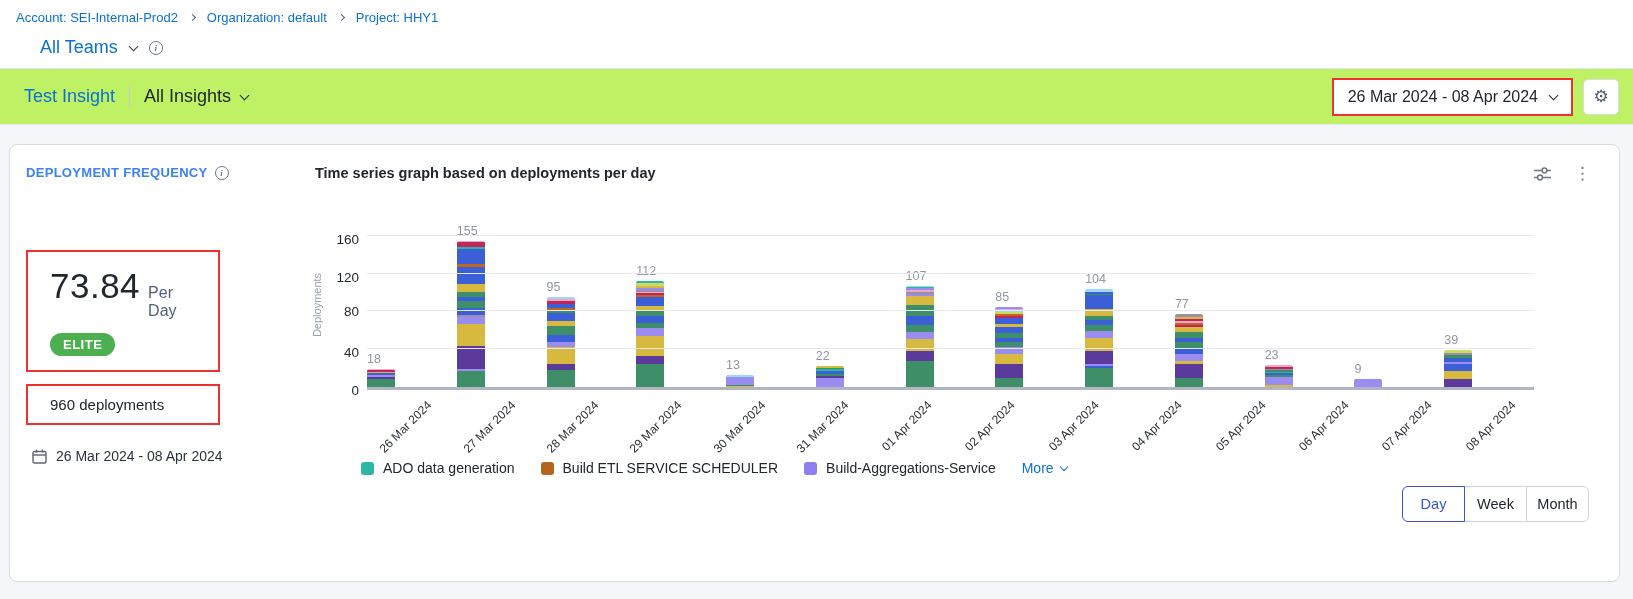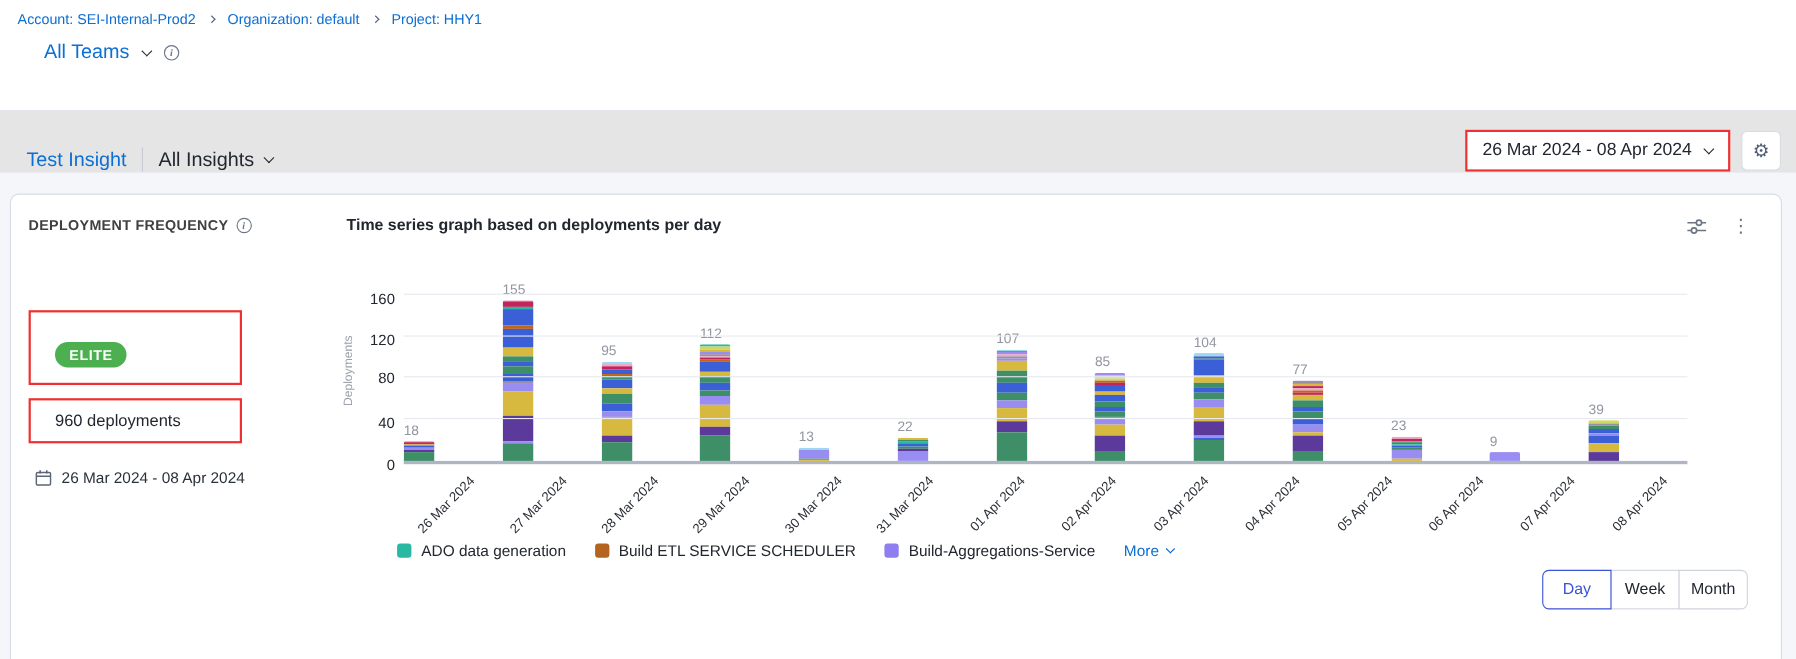--- a/index.html
+++ b/index.html
@@ -23,23 +23,22 @@
   .team-name { font-size:18px; color:var(--blue); cursor:pointer; }
   .team-chev { color:#343b46; }
   .info-circle {
     display:inline-flex; align-items:center; justify-content:center;
     width:14px; height:14px; border:1.4px solid #6b7588; border-radius:50%;
     font-size:9px; color:#6b7588; font-family:"Liberation Serif", serif; font-style:italic; font-weight:bold;
   }
   
   .header-band {
     border-top:1px solid var(--band-border); border-bottom:1px solid var(--band-border);
-    background:#e5e5e5; height:57px; display:flex; align-items:flex-end; justify-content:space-between;
+    background:#bef264; height:57px; display:flex; align-items:center; justify-content:space-between;
     padding:0 14px 0 24px;
-    margin-top:32px;
   }
   .hb-left { display:flex; align-items:center; gap:14px; }
   .insight-name { font-size:18px; color:var(--blue); cursor:pointer; }
   .hb-divider { width:1px; height:22px; background:#c6cbd6; }
   .insight-scope { font-size:18px; color:var(--dark); display:flex; align-items:center; gap:10px; cursor:pointer; }
   .hb-right { display:flex; align-items:center; gap:10px; }
   .date-annotation {
     border:2.5px solid var(--red); padding:8px 14px; display:flex; align-items:center; gap:12px;
     font-size:16px; color:var(--dark); cursor:pointer; background:#fff;
   }
@@ -48,21 +47,21 @@
     display:flex; align-items:center; justify-content:center; font-size:17px; color:#4f5d78; cursor:pointer;
   }
   
   .body-area { background:#f4f6fa; height:474px; padding:19px 13px 16px 9px; }
   .card {
     background:#fff; border:1px solid var(--border); border-radius:8px;
     height:438px; padding:20px 20px 12px 16px; display:flex;
   }
   .left-panel { width:289px; flex:none; }
   .widget-title-row { display:flex; align-items:center; gap:7px; }
-  .widget-title { font-size:13px; font-weight:bold; letter-spacing:.3px; color:#404040; }
+  .widget-title { font-size:13px; font-weight:bold; letter-spacing:.3px; color:#3b82f6; }
   .metric-annotation { margin-top:70px; border:2.5px solid var(--red); width:194px; padding:14px 16px 14px 22px; }
   .metric-line { display:flex; align-items:baseline; gap:8px; }
   .metric-value { font-size:35px; color:var(--dark); font-weight:500; letter-spacing:.5px; }
   .metric-unit { font-size:16px; color:var(--muted); }
   .badge {
     display:inline-block; margin-top:13px; background:var(--green); color:#fff;
     font-size:13px; font-weight:bold; letter-spacing:.5px; padding:4px 13px; border-radius:13px;
   }
   .deploy-annotation {
     margin-top:12px; border:2.5px solid var(--red); width:194px; padding:10px 16px 10px 22px;
@@ -154,20 +153,24 @@
 
 <div class="body-area">
   <div class="card">
 
     <div class="left-panel">
       <div class="widget-title-row">
         <span class="widget-title">DEPLOYMENT FREQUENCY</span>
         <span class="info-circle">i</span>
       </div>
       <div class="metric-annotation">
+        <div class="metric-line">
+          <span class="metric-value">73.84</span>
+          <span class="metric-unit">Per Day</span>
+        </div>
         <span class="badge">ELITE</span>
       </div>
       <div class="deploy-annotation">
         <span>960 deployments</span>
       </div>
       <div class="period-row">
         <svg width="15" height="15" viewBox="0 0 15 15">
           <rect x="1" y="2.5" width="13" height="11.5" rx="1.5" fill="none" stroke="#5b6573" stroke-width="1.4"></rect>
           <line x1="1" y1="6" x2="14" y2="6" stroke="#5b6573" stroke-width="1.4"></line>
           <line x1="4.5" y1="0.5" x2="4.5" y2="3.5" stroke="#5b6573" stroke-width="1.4"></line>

